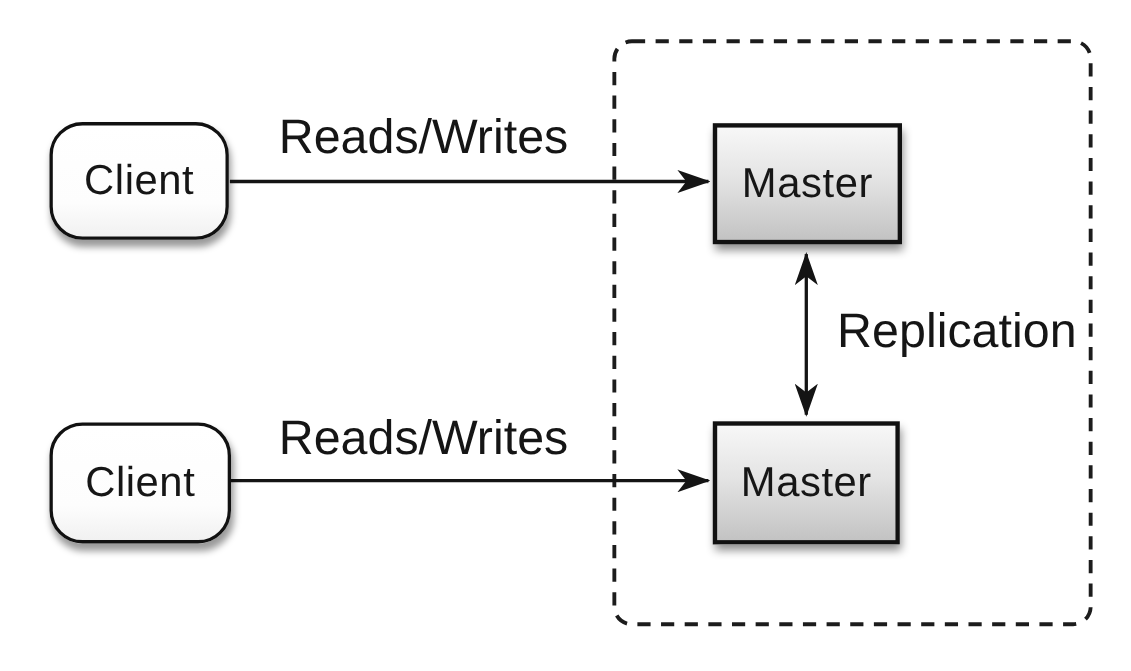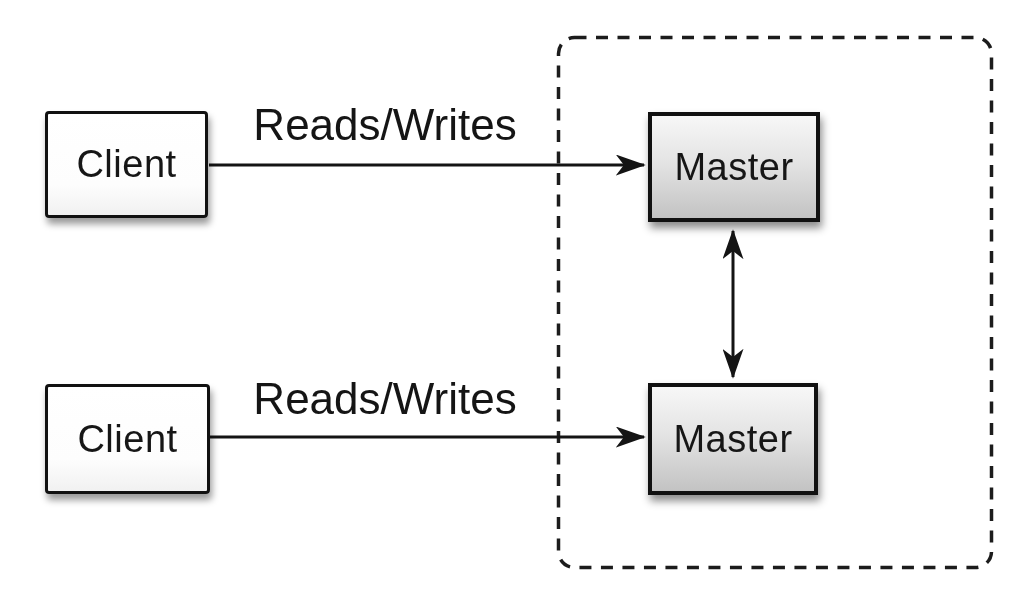--- a/index.html
+++ b/index.html
@@ -29,21 +29,21 @@
     display: flex;
     align-items: center;
     justify-content: center;
     font-size: 38px;
     letter-spacing: 0.5px;
     color: #161616;
     box-sizing: border-box;
   }
   .client {
     border: 3px solid #111111;
-    border-radius: 4px;
+    border-radius: 30px;
     background: linear-gradient(180deg, #ffffff 0%, #fdfdfd 70%, #f1f1f1 100%);
     box-shadow: 2px 6px 7px rgba(0,0,0,0.40);
   }
   .master {
     border: 4px solid #111111;
     border-radius: 0;
     background: linear-gradient(180deg, #f7f7f7 0%, #e4e4e4 45%, #c3c3c3 100%);
     box-shadow: 2px 6px 8px rgba(0,0,0,0.45);
   }
   #client-1 { left: 45px;  top: 111px; width: 163px; height: 107px; }
@@ -95,14 +95,15 @@
   </div>
 
   <div id="master-2" class="node master">
     <span>Master</span>
   </div>
 
   <div id="label-rw-1" class="edge-label">Reads/Writes</div>
 
   <div id="label-rw-2" class="edge-label">Reads/Writes</div>
 
+  <div id="label-replication" class="edge-label">Replication</div>
 
 </div>
 
 </body></html>

